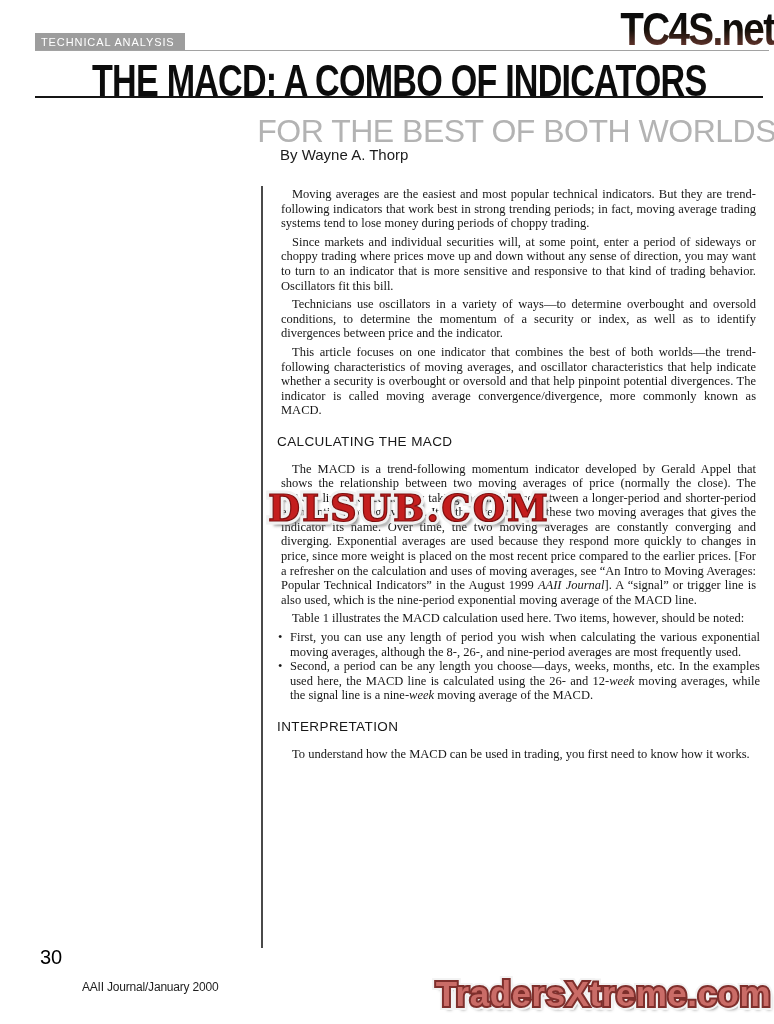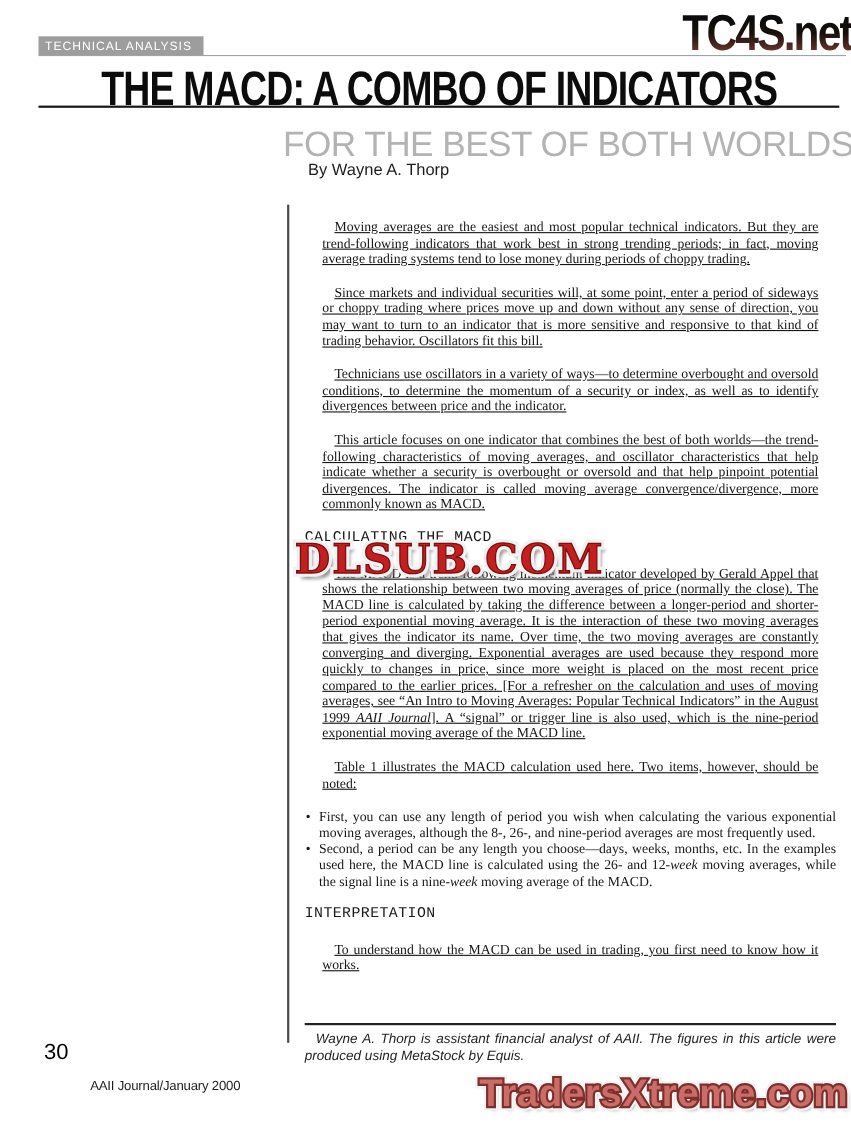--- a/index.html
+++ b/index.html
@@ -54,23 +54,23 @@
   }
 
   .divider-v { position:absolute; left:261px; top:186px; width:2px; height:762px; background:#4a4a4a; }
 
   
   .article {
     position:absolute; left:277px; top:183px; width:483px;
     font-family:"Liberation Serif", serif; font-size:12.5px; line-height:14.6px;
     color:#161616; text-align:justify;
   }
-  .article p { margin:16px; text-indent:11px;text-decoration:underline; }
+  .article p { margin:4px; text-indent:11px; }
   .article h3 {
-    font-family:Liberation Mono, monospace; font-size:13.5px; font-weight:400;
+    font-family:Liberation Sans, sans-serif; font-size:13.5px; font-weight:400;
     letter-spacing:0.4px; color:#181818; margin:17px 0 12px 0;
   }
   .article ul { list-style:none; margin:0; padding:0; }
   .article li { position:relative; padding-left:13px; }
   .article li::before { content:"\2022"; position:absolute; left:1px; top:0; }
   .article em, .footnote em { font-style:italic; }
 
   
   .footnote {
     position:absolute; left:277px; top:930px; width:483px;
@@ -142,21 +142,20 @@
       <p><span>The MACD is a trend-following momentum indicator developed by Gerald Appel that shows the relationship between two moving averages of price (normally the close). The MACD line is calculated by taking the difference between a longer-period and shorter-period exponential moving average. It is the interaction of these two moving averages that gives the indicator its name. Over time, the two moving averages are constantly converging and diverging. Exponential averages are used because they respond more quickly to changes in price, since more weight is placed on the most recent price compared to the earlier prices. [For a refresher on the calculation and uses of moving averages, see “An Intro to Moving Averages: Popular Technical Indicators” in the August 1999 </span><em>AAII Journal</em><span>]. A “signal” or trigger line is also used, which is the nine-period exponential moving average of the MACD line.</span></p>
       <p><span>Table 1 illustrates the MACD calculation used here. Two items, however, should be noted:</span></p>
       <ul>
         <li><span>First, you can use any length of period you wish when calculating the various exponential moving averages, although the 8-, 26-, and nine-period averages are most frequently used.</span></li>
         <li><span>Second, a period can be any length you choose—days, weeks, months, etc. In the examples used here, the MACD line is calculated using the 26- and 12-</span><em>week</em><span> moving averages, while the signal line is a nine-</span><em>week</em><span> moving average of the MACD.</span></li>
       </ul>
       <h3>INTERPRETATION</h3>
       <p><span>To understand how the MACD can be used in trading, you first need to know how it works.</span></p>
     </div>
 
-  <div class="footnote">Wayne A. Thorp is assistant financial analyst of AAII. The figures in this article were produced using MetaStock by Equis.</div>
 
   <span class="pageno">30</span>
   <span class="journal">AAII Journal/January 2000</span>
 
   <div class="wm-dlsub wm-stack">
     <span class="under">DLSUB.COM</span>
     <span class="over">DLSUB.COM</span>
   </div>
 
   <div class="wm-traders wm-stack">

